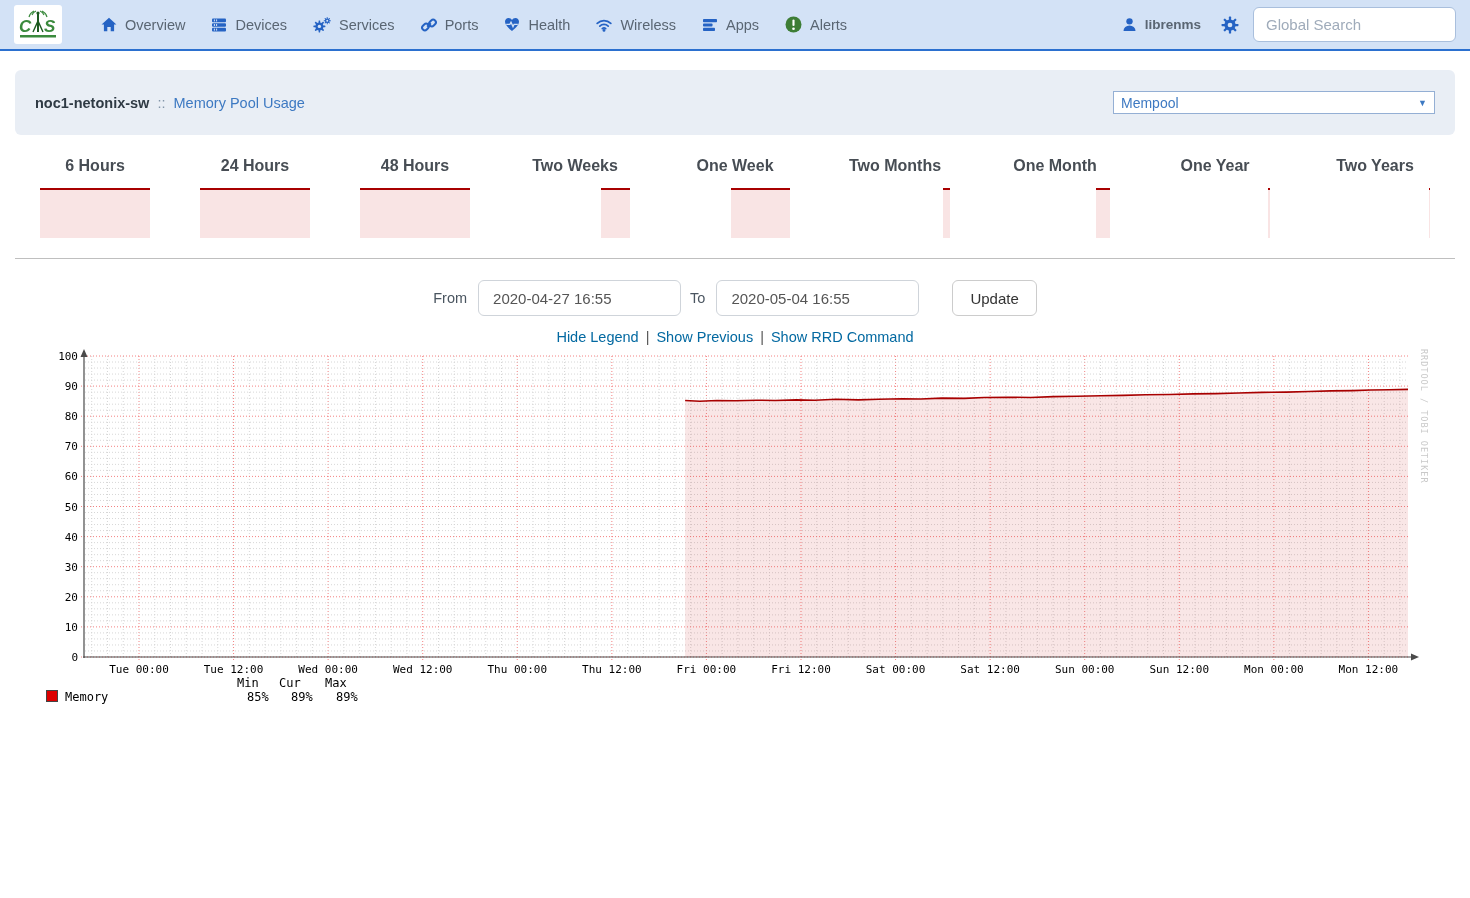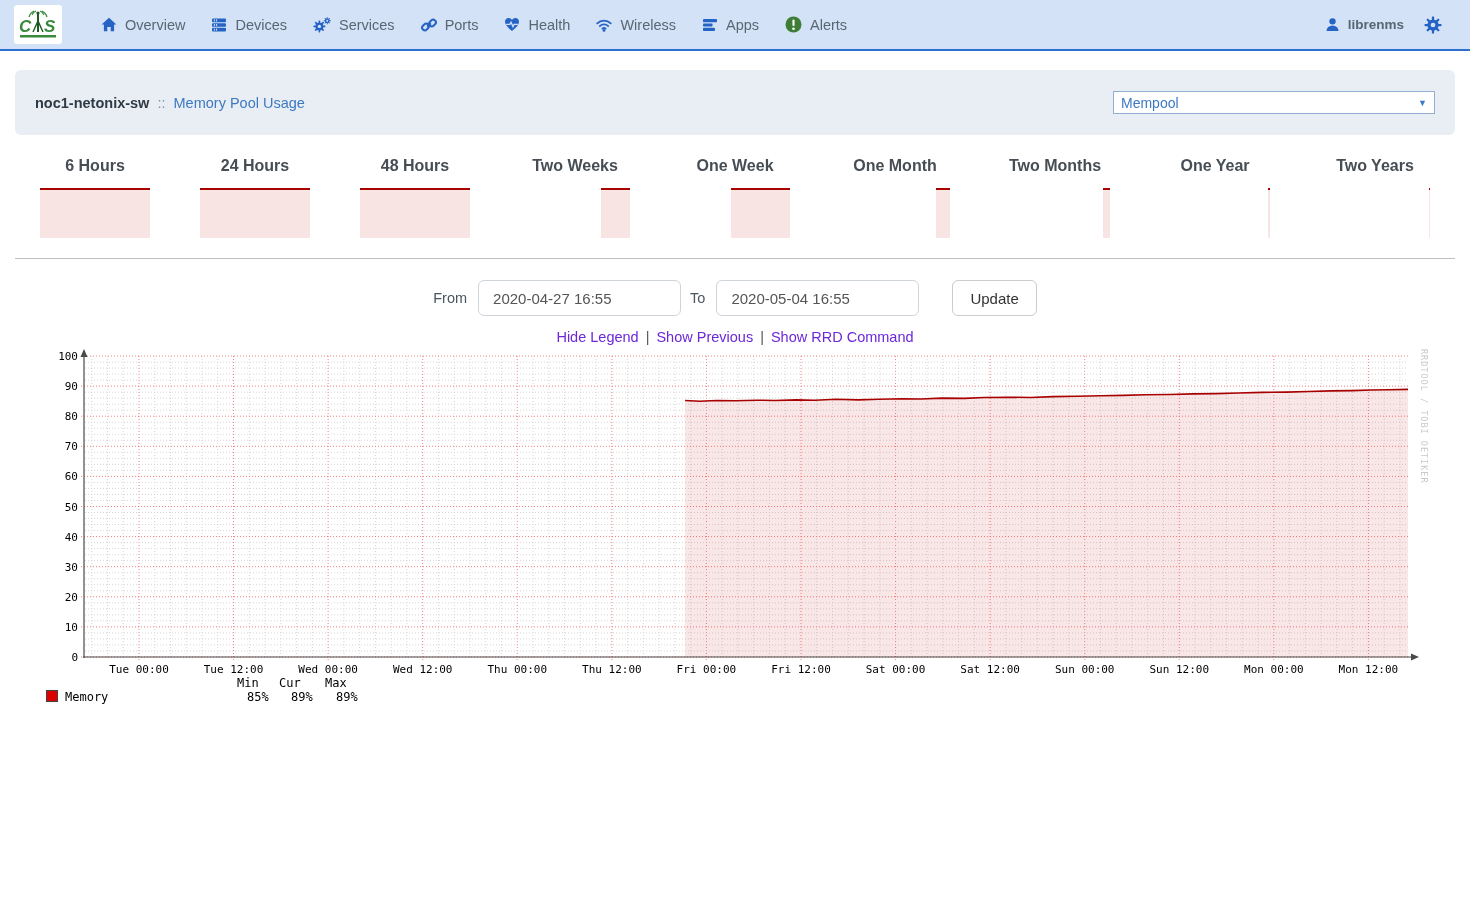--- a/index.html
+++ b/index.html
@@ -48,21 +48,21 @@
   .range-form { margin-top: 21px; display: flex; justify-content: center; align-items: center; gap: 9px; }
   .range-label { color: #4a5560; font-size: 14.5px; margin-right: 2px; }
   .range-input { width: 203px; height: 36px; border: 1px solid #cfd4da; border-radius: 6px;
                  padding: 0 14px; font-size: 15px; color: #555;
                  font-family: "Liberation Sans", sans-serif; }
   .update-btn { height: 36px; padding: 0 17px; border: 1px solid #ccc; border-radius: 6px;
                 background: #fff; color: #333; font-size: 15px; cursor: pointer; margin-left: 24px;
                 font-family: "Liberation Sans", sans-serif; }
 
   .graph-links { text-align: center; margin-top: 13px; font-size: 14.5px; }
-  .graph-links a { color: #6d28d9; text-decoration: none; cursor: pointer; margin-top: 12px; }
+  .graph-links a { color: #0369a1; text-decoration: none; cursor: pointer; margin-top: 12px; }
   .link-sep { color: #555; margin: 0 7px; }
 
   
   .graph-section { position: relative; margin-top: 4px; height: 372px; }
   #rrd-svg { position: absolute; left: 0; top: 0; }
   #rrd-svg text { font-family: "DejaVu Sans Mono", monospace; }
   .lg { position: absolute; font-family: "DejaVu Sans Mono", monospace; font-size: 12px; color: #000; }
   .lg-swatch { position: absolute; width: 10px; height: 10px; background: #dd0000; outline: 1px solid #444; }
   .watermark { position: absolute; left: 1419px; top: 0; color: #c9c9c9;
                font-family: "DejaVu Sans Mono", monospace; font-size: 8.5px;
@@ -194,20 +194,21 @@
         <g fill="#2563c4">
           <rect x="7" y="0.5" width="2" height="15" rx="0.5"></rect>
           <rect x="7" y="0.5" width="2" height="15" rx="0.5" transform="rotate(45 8 8)"></rect>
           <rect x="7" y="0.5" width="2" height="15" rx="0.5" transform="rotate(90 8 8)"></rect>
           <rect x="7" y="0.5" width="2" height="15" rx="0.5" transform="rotate(135 8 8)"></rect>
           <circle cx="8" cy="8" r="5"></circle>
           <circle cx="8" cy="8" r="2.1" fill="#d3e2f6"></circle>
         </g>
       </svg>
     </div>
+    <input class="search-input" type="text" placeholder="Global Search" style="">
   </div>
 </div>
 
 <div class="panel">
   <div class="panel-title">
     <span class="device-name">noc1-netonix-sw</span>
     <span class="title-sep">::</span>
     <span class="page-link">Memory Pool Usage</span>
   </div>
   <div class="select-box">
@@ -246,30 +247,30 @@
   </div>
 
   <div class="thumb-col">
     <div class="thumb-title">One Week</div>
     <div class="thumb-box">
       <div class="thumb-fill" style="width: 54%; height: 93%;"></div>
     </div>
   </div>
 
   <div class="thumb-col">
+    <div class="thumb-title">Two Months</div>
+    <div class="thumb-box">
+      <div class="thumb-fill" style="width: 6%; height: 93%;"></div>
+    </div>
+  </div>
+
+  <div class="thumb-col">
     <div class="thumb-title">One Month</div>
     <div class="thumb-box">
       <div class="thumb-fill" style="width: 13%; height: 93%;"></div>
-    </div>
-  </div>
-
-  <div class="thumb-col">
-    <div class="thumb-title">Two Months</div>
-    <div class="thumb-box">
-      <div class="thumb-fill" style="width: 6%; height: 93%;"></div>
     </div>
   </div>
 
   <div class="thumb-col">
     <div class="thumb-title">One Year</div>
     <div class="thumb-box">
       <div class="thumb-fill" style="width: 1.5%; height: 93%;"></div>
     </div>
   </div>
 

